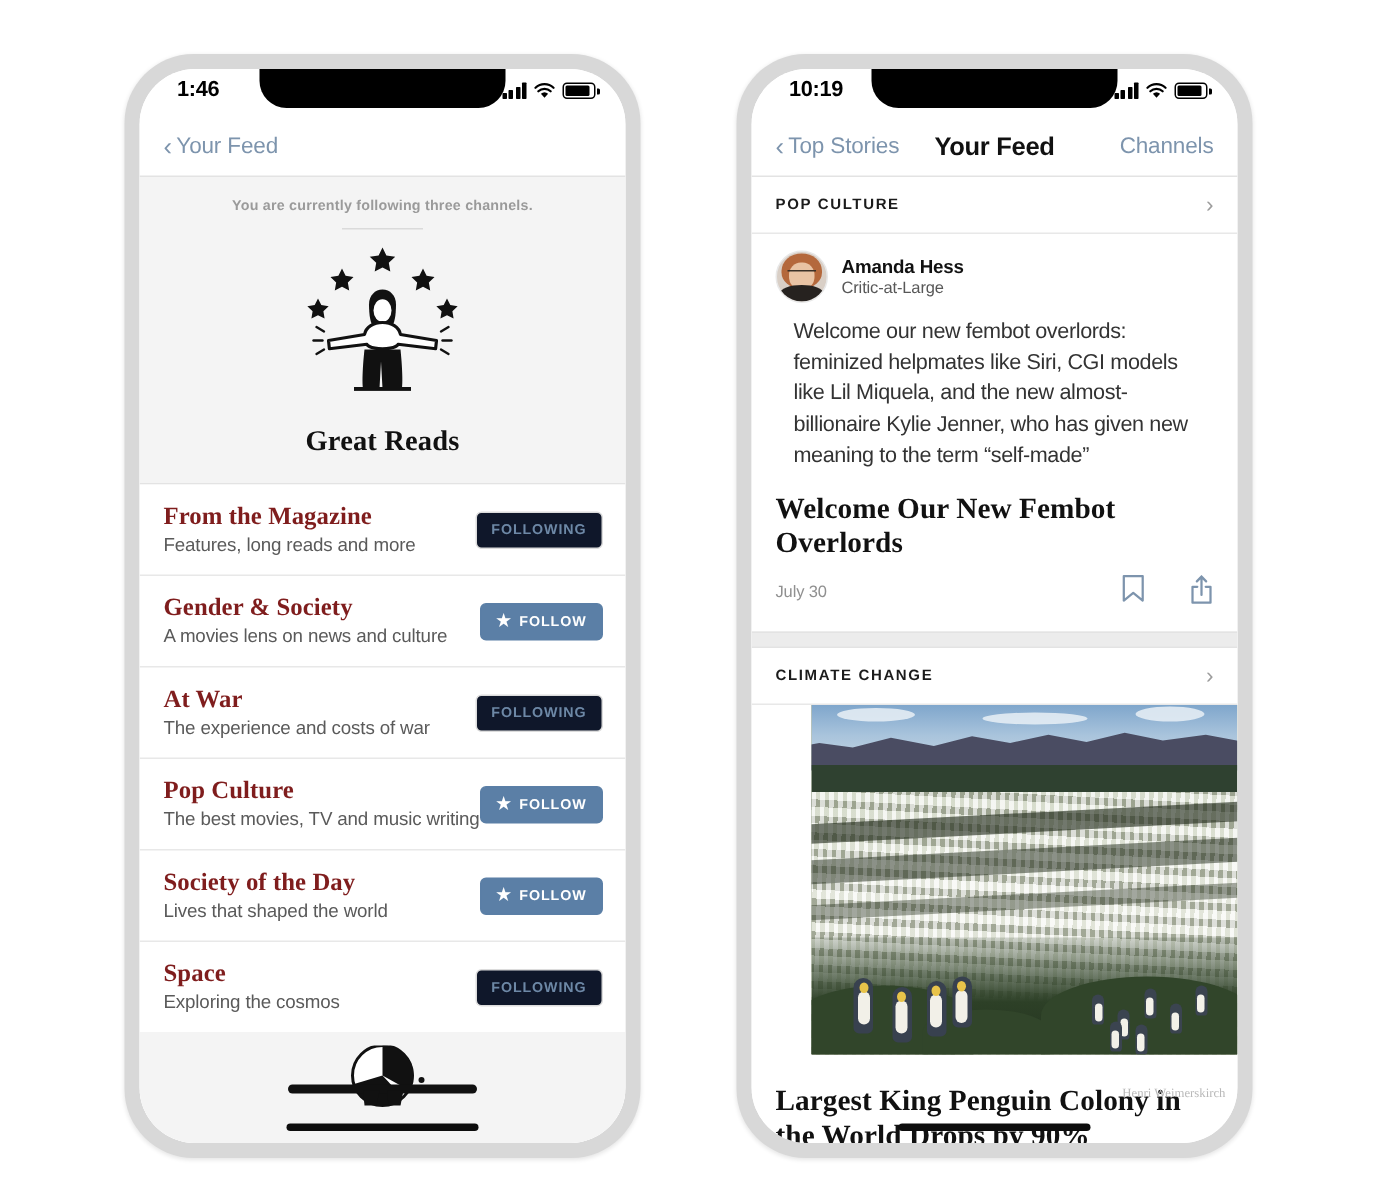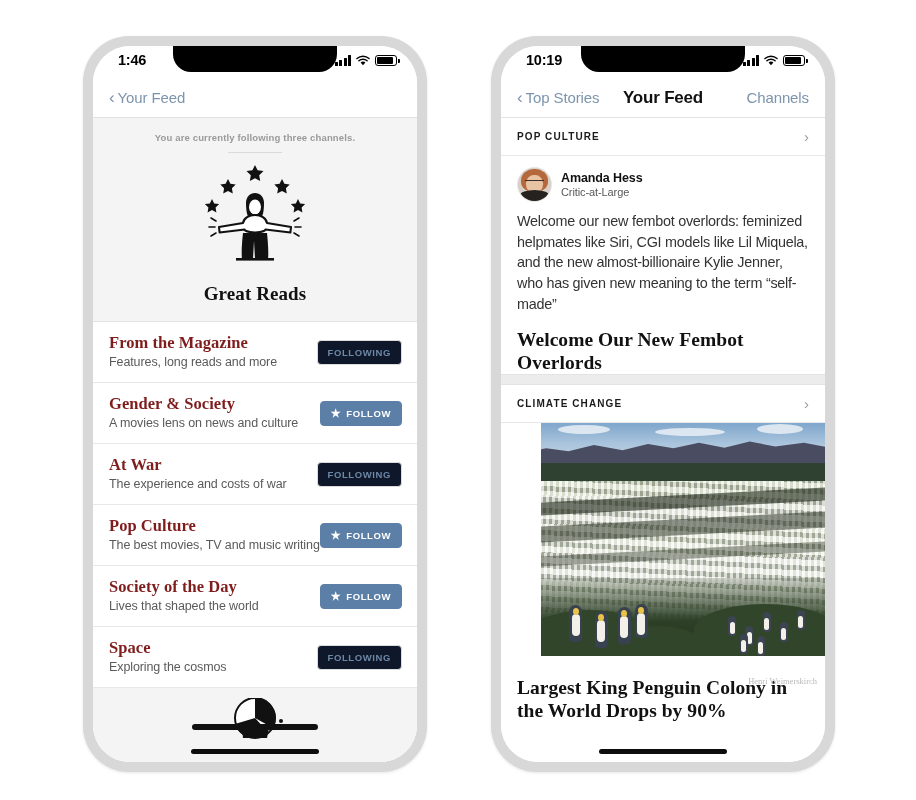--- a/index.html
+++ b/index.html
@@ -209,21 +209,21 @@
   .av-face { position:absolute; left:8px; top:7px; width:17px; height:18px;
              background:#e8c3a4; border-radius:46%; }
   .av-glass{ position:absolute; left:7px; top:12px; width:19px; height:5px;
              border-top:1.6px solid #3a3027; }
   .av-body { position:absolute; left:2px; bottom:0; width:29px; height:11px;
              background:#26221f; border-radius:50% 50% 0 0; }
   .by-name { font-size: 12.5px; font-weight: bold; color: #111; letter-spacing:-0.1px; }
   .by-role { font-size: 11px; color: #585858; margin-top: 1px; letter-spacing:-0.1px; }
 
   .summary {
-    padding: 9px 16px 0;
+    padding: 9px 28px 0;
     font-size: 14.4px; line-height: 1.44; color: #333;
     letter-spacing: -0.25px;
   }
   .headline {
     font-family: "Liberation Serif", serif;
     font-size: 19.5px; font-weight: bold; color: #111;
     padding: 13px 16px 0; line-height: 1.18;
     letter-spacing: 0.05px;
   }
   .meta-row {
@@ -521,20 +521,36 @@
           <div>
             <div class="by-name">Amanda Hess</div>
             <div class="by-role">Critic-at-Large</div>
           </div>
         </div>
 
         <div class="summary">Welcome our new fembot overlords: feminized helpmates like Siri, CGI models like Lil Miquela, and the new almost-billionaire Kylie Jenner, who has given new meaning to the term “self-made”</div>
 
         <div class="headline">Welcome Our New Fembot Overlords</div>
 
+        <div class="meta-row">
+          <div class="meta-date">July 30</div>
+          <div class="meta-actions">
+            <span>
+              <svg width="15" height="19" viewBox="0 0 15 19">
+                  <path d="M1.2 1h12.6v16.4L7.5 12.3 1.2 17.4Z" fill="none" stroke="#7d94ad" stroke-width="1.5" stroke-linejoin="round"></path>
+                </svg>
+            </span>
+            <span>
+              <svg width="16" height="20" viewBox="0 0 16 20">
+                  <path d="M2 8.2h3.2M10.8 8.2H14v10.6H2V8.2" fill="none" stroke="#7d94ad" stroke-width="1.5" stroke-linejoin="round" stroke-linecap="round"></path>
+                  <path d="M8 13.6V1.4M8 1.4 4.9 4.6M8 1.4l3.1 3.2" fill="none" stroke="#7d94ad" stroke-width="1.5" stroke-linecap="round" stroke-linejoin="round"></path>
+                </svg>
+            </span>
+          </div>
+        </div>
 
         <div class="divider-thick"></div>
 
         <div class="sec-head">
           <div class="sec-label">CLIMATE CHANGE</div>
           <div class="sec-chev">›</div>
         </div>
 
         <div class="photo-wrap">
           <div class="photo">

